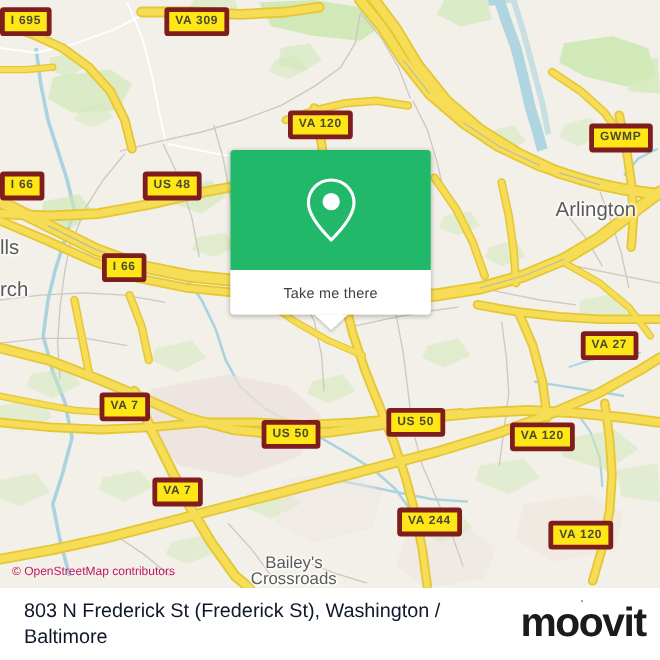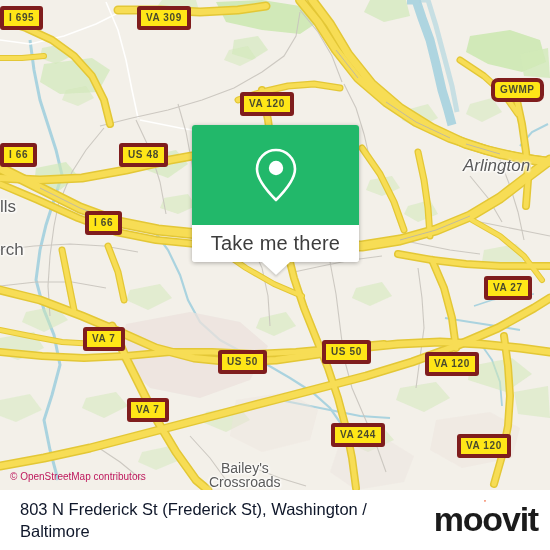--- a/index.html
+++ b/index.html
@@ -76,21 +76,21 @@
     background: #ffffff;
     height: 37px;
     border-radius: 0 0 3px 3px;
     display: flex;
     align-items: center;
     justify-content: center;
     position: relative;
   }
   .popup-label {
     color: #3d3d3d;
-    font-size: 20px;
+    font-size: 12px;
     letter-spacing: 0.2px;
   }
   .popup-tail {
     position: absolute;
     left: 50%;
     top: 100%;
     margin-left: -14px;
     width: 0; height: 0;
     border-left: 14px solid transparent;
     border-right: 14px solid transparent;
@@ -318,38 +318,38 @@
         <path d="M400 240 L436 230 L470 216"></path>
         <path d="M336 50 L358 78"></path>
         <path d="M466 144 L500 154"></path>
       </g>
     </svg>
 
     <div>
       <div class="shield" style="left:0px; top:6px;">I 695</div>
       <div class="shield" style="left:137px; top:6px;">VA 309</div>
       <div class="shield" style="left:240px; top:92px;">VA 120</div>
-      <div class="shield" style="left:491px; top:78px;border-radius:7px;">GWMP</div>
+      <div class="shield" style="left:491px; top:103px;">GWMP</div>
       <div class="shield" style="left:0px; top:143px;">I 66</div>
       <div class="shield" style="left:119px; top:143px;">US 48</div>
       <div class="shield" style="left:85px; top:211px;">I 66</div>
       <div class="shield" style="left:484px; top:276px;">VA 27</div>
       <div class="shield" style="left:83px; top:327px;">VA 7</div>
       <div class="shield" style="left:218px; top:350px;">US 50</div>
       <div class="shield" style="left:322px; top:340px;">US 50</div>
       <div class="shield" style="left:425px; top:352px;">VA 120</div>
       <div class="shield" style="left:127px; top:398px;">VA 7</div>
       <div class="shield" style="left:331px; top:423px;">VA 244</div>
       <div class="shield" style="left:457px; top:434px;">VA 120</div>
     </div>
 
     <div>
-      <div class="place" style="left:463px; top:156px;font-style:italic;">Arlington</div>
+      <div class="place" style="left:463px; top:165px;">Arlington</div>
       <div class="place" style="left:0px; top:197px;text-align:right;">lls</div>
-      <div class="place" style="left:0px; top:240px;">rch</div>
+      <div class="place" style="left:0px; top:232px;">rch</div>
       <div class="place small" style="left:221px; top:460px;">Bailey's</div>
       <div class="place small" style="left:209px; top:474px;">Crossroads</div>
     </div>
 
     <div class="popup">
       <div class="popup-top">
         <svg class="popup-pin" viewBox="0 0 46 56">
           <path d="M23 3 C12.5 3 4 11.5 4 22 C4 32 14 44 23 53 C32 44 42 32 42 22 C42 11.5 33.5 3 23 3 Z" fill="none" stroke="#ffffff" stroke-width="2.6" stroke-linejoin="round"></path>
           <circle cx="23" cy="21" r="7.2" fill="#ffffff"></circle>
         </svg>

